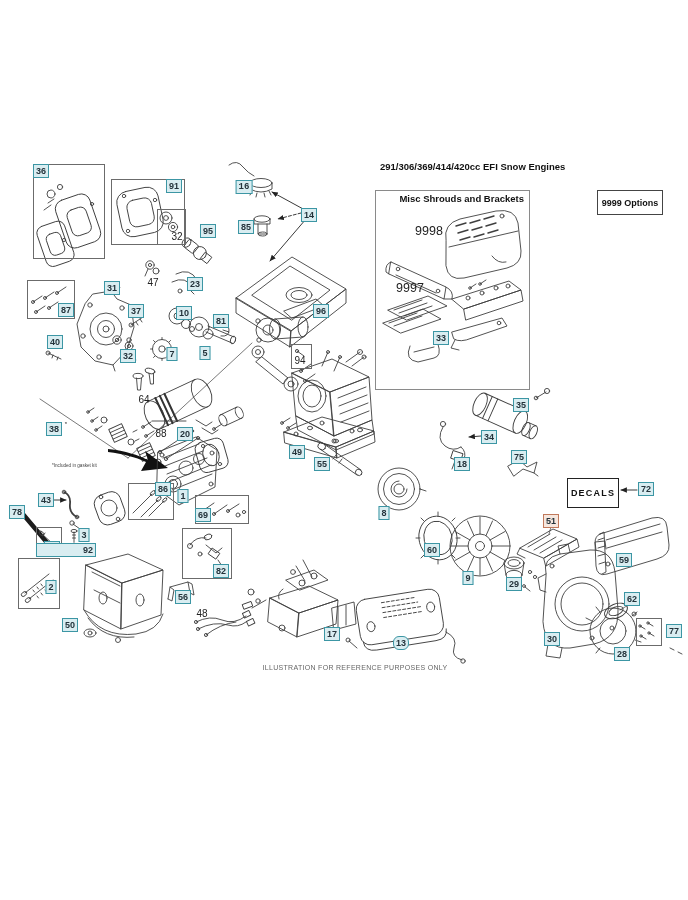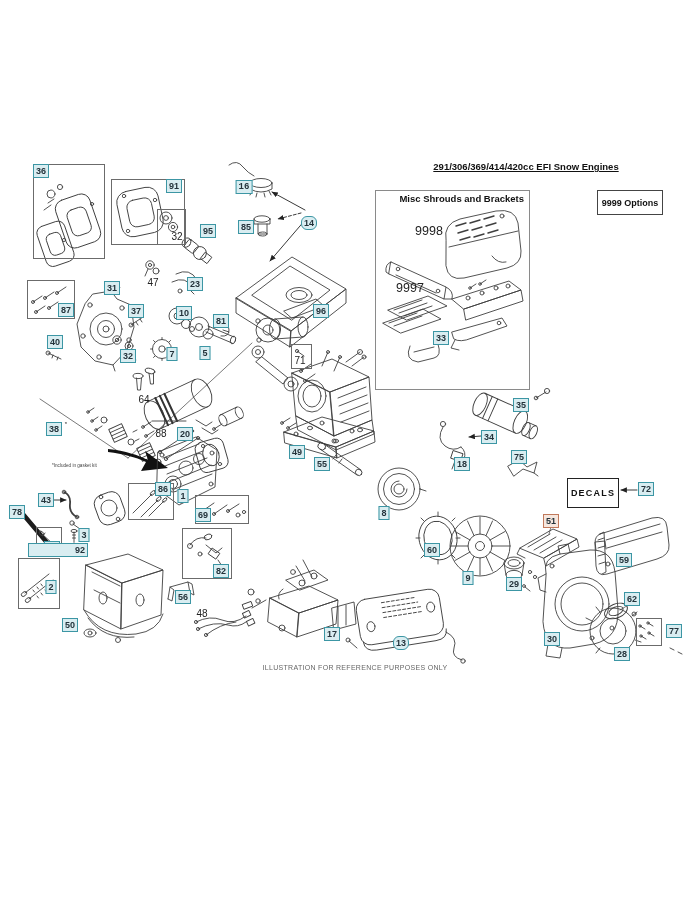--- a/index.html
+++ b/index.html
@@ -6,21 +6,21 @@
   .canvas{position:relative;width:688px;height:900px;background:#ffffff;overflow:hidden;
           font-family:"Liberation Sans",sans-serif;}
   svg.art{position:absolute;left:0;top:0;z-index:1;}
   .wbox{position:absolute;border:1px solid #6b6b6b;z-index:2;background:transparent;}
   .misc-box{position:absolute;border:1px solid #8a8a8a;z-index:2;}
   .misc-title{position:absolute;left:384px;top:193px;width:140px;font-size:9.5px;font-weight:bold;color:#111;z-index:3;text-align:right;}
   .options-box{position:absolute;left:597px;top:190px;width:64px;height:23px;border:1px solid #444;z-index:3;
                display:flex;align-items:center;justify-content:center;font-size:9px;font-weight:bold;color:#111;}
   .decals-box{position:absolute;left:567px;top:478px;width:50px;height:28px;border:1.5px solid #222;z-index:3;
               display:flex;align-items:center;justify-content:center;font-size:9px;font-weight:bold;letter-spacing:1.2px;color:#111;}
-  .page-title{position:absolute;left:380px;top:161px;width:292px;text-align:center;font-size:9.5px;font-weight:bold;color:#111;z-index:3;text-decoration:underline;}
+  .page-title{position:absolute;left:380px;top:161px;width:292px;text-align:left;font-size:9.5px;font-weight:bold;color:#111;z-index:3;}
   .footer-note{position:absolute;left:234px;top:664px;width:242px;text-align:center;font-size:7px;letter-spacing:.3px;color:#666;z-index:3;}
   .gasket-note{position:absolute;left:52px;top:463px;font-size:4.6px;color:#444;z-index:3;}
   .callout{position:absolute;transform:translate(-50%,-50%);z-index:4;line-height:1;white-space:nowrap;}
   .callout.c{border:1.5px solid var(--teal,#3c96a4);background:var(--tealbg,#d9edf1);color:#24333b;
              font-size:9px;font-weight:bold;padding:1.5px 2px;}
   .callout.o{border:1.5px solid var(--orng,#c1795b);background:var(--orngbg,#f6e7de);color:#24333b;
              font-size:9px;font-weight:bold;padding:1.5px 2px;}
   .callout.p{font-size:10px;color:#222;}
   .callout.pl{font-size:12.5px;color:#222;}
   .callout.px{font-size:6px;color:#222;}
@@ -631,48 +631,48 @@
 
   <div class="page-title">291/306/369/414/420cc EFI Snow Engines</div>
   <div class="gasket-note">*Included in gasket kit</div>
   <div class="footer-note">ILLUSTRATION FOR REFERENCE PURPOSES ONLY</div>
 
   <div id="callout-layer">
       <div class="callout c" style="left: 41px; top: 171px;">36</div>
       <div class="callout c" style="left: 174px; top: 186px;">91</div>
       <div class="callout p" style="left: 177px; top: 237px;">32</div>
       <div class="callout c" style="left: 244px; top: 187px; font-family: Liberation Mono, monospace;">16</div>
-      <div class="callout c" style="left: 309px; top: 223px; border-radius: 6px;">14</div>
+      <div class="callout c" style="left: 309px; top: 215px;">14</div>
       <div class="callout c" style="left: 246px; top: 227px;">85</div>
       <div class="callout c" style="left: 208px; top: 231px;">95</div>
       <div class="callout c" style="left: 195px; top: 284px;">23</div>
       <div class="callout p" style="left: 153px; top: 283px;">47</div>
       <div class="callout c" style="left: 112px; top: 288px;">31</div>
       <div class="callout c" style="left: 66px; top: 310px;">87</div>
       <div class="callout c" style="left: 136px; top: 311px;">37</div>
       <div class="callout c" style="left: 184px; top: 313px;">10</div>
       <div class="callout c" style="left: 221px; top: 321px;">81</div>
       <div class="callout c" style="left: 321px; top: 311px;">96</div>
       <div class="callout c" style="left: 55px; top: 342px;">40</div>
       <div class="callout c" style="left: 128px; top: 356px;">32</div>
       <div class="callout c" style="left: 172px; top: 354px;">7</div>
       <div class="callout c" style="left: 205px; top: 353px;">5</div>
-      <div class="callout p" style="left: 300px; top: 361px;">71</div>
+      <div class="callout p" style="left: 300px; top: 361px;">94</div>
       <div class="callout p" style="left: 144px; top: 400px;">64</div>
       <div class="callout p" style="left: 161px; top: 434px;">88</div>
       <div class="callout c" style="left: 185px; top: 434px;">20</div>
       <div class="callout c" style="left: 54px; top: 429px;">38</div>
       <div class="callout px" style="left: 66px; top: 424px;">*</div>
       <div class="callout c" style="left: 163px; top: 489px;">86</div>
       <div class="callout c" style="left: 183px; top: 496px;">1</div>
       <div class="callout c" style="left: 46px; top: 500px;">43</div>
       <div class="callout c" style="left: 17px; top: 512px;">78</div>
       <div class="callout c" style="left: 84px; top: 535px;">3</div>
       <div class="callout c" style="left: 52px; top: 548px;">65</div>
-      <div class="callout c" style="left: 58px; top: 550px; padding-left: 46px;">92</div>
+      <div class="callout c" style="left: 66px; top: 550px; padding-left: 46px;">92</div>
       <div class="callout c" style="left: 203px; top: 515px;">69</div>
       <div class="callout c" style="left: 51px; top: 587px;">2</div>
       <div class="callout c" style="left: 221px; top: 571px;">82</div>
       <div class="callout c" style="left: 70px; top: 625px;">50</div>
       <div class="callout c" style="left: 183px; top: 597px;">56</div>
       <div class="callout p" style="left: 202px; top: 614px;">48</div>
       <div class="callout c" style="left: 297px; top: 452px;">49</div>
       <div class="callout c" style="left: 322px; top: 464px;">55</div>
       <div class="callout c" style="left: 384px; top: 513px;">8</div>
       <div class="callout c" style="left: 332px; top: 634px;">17</div>

